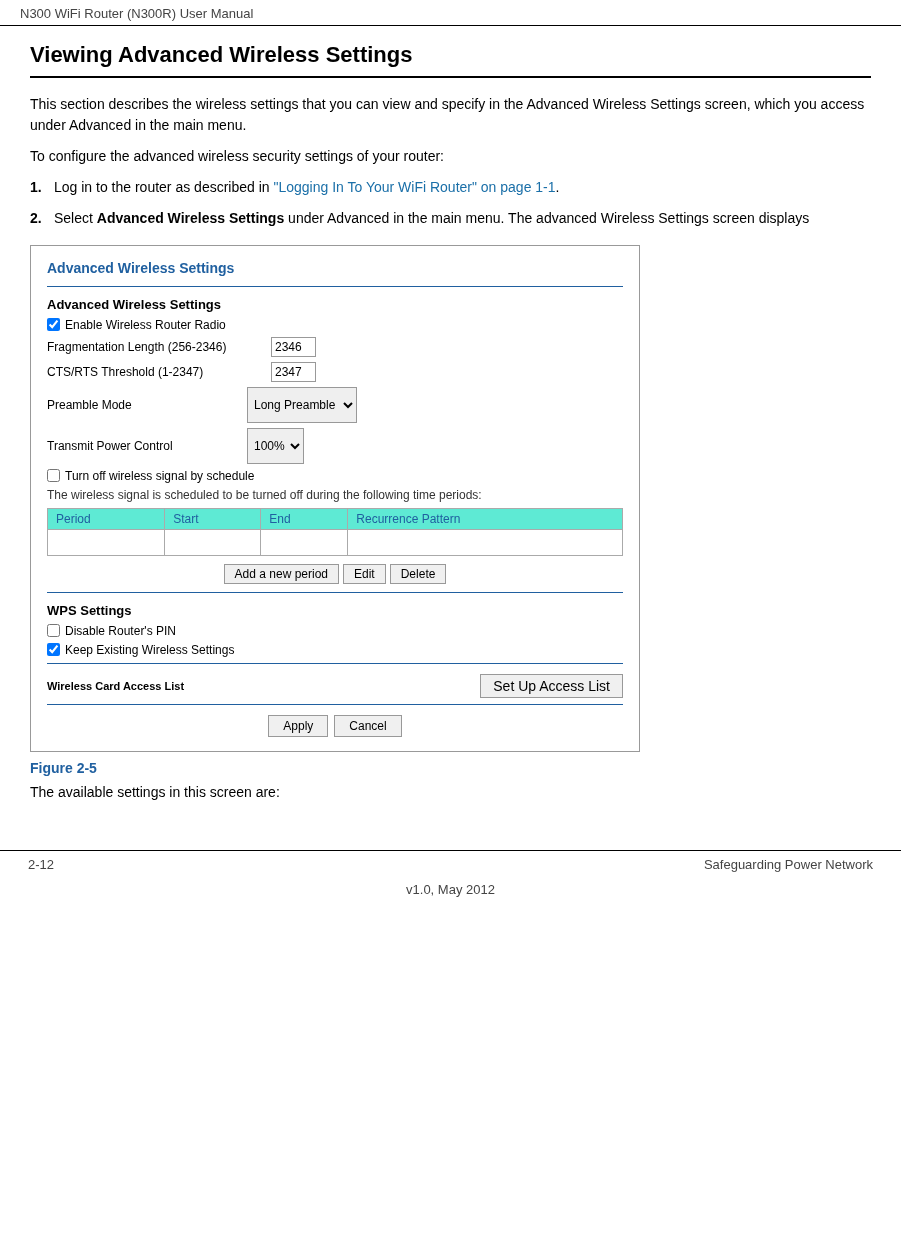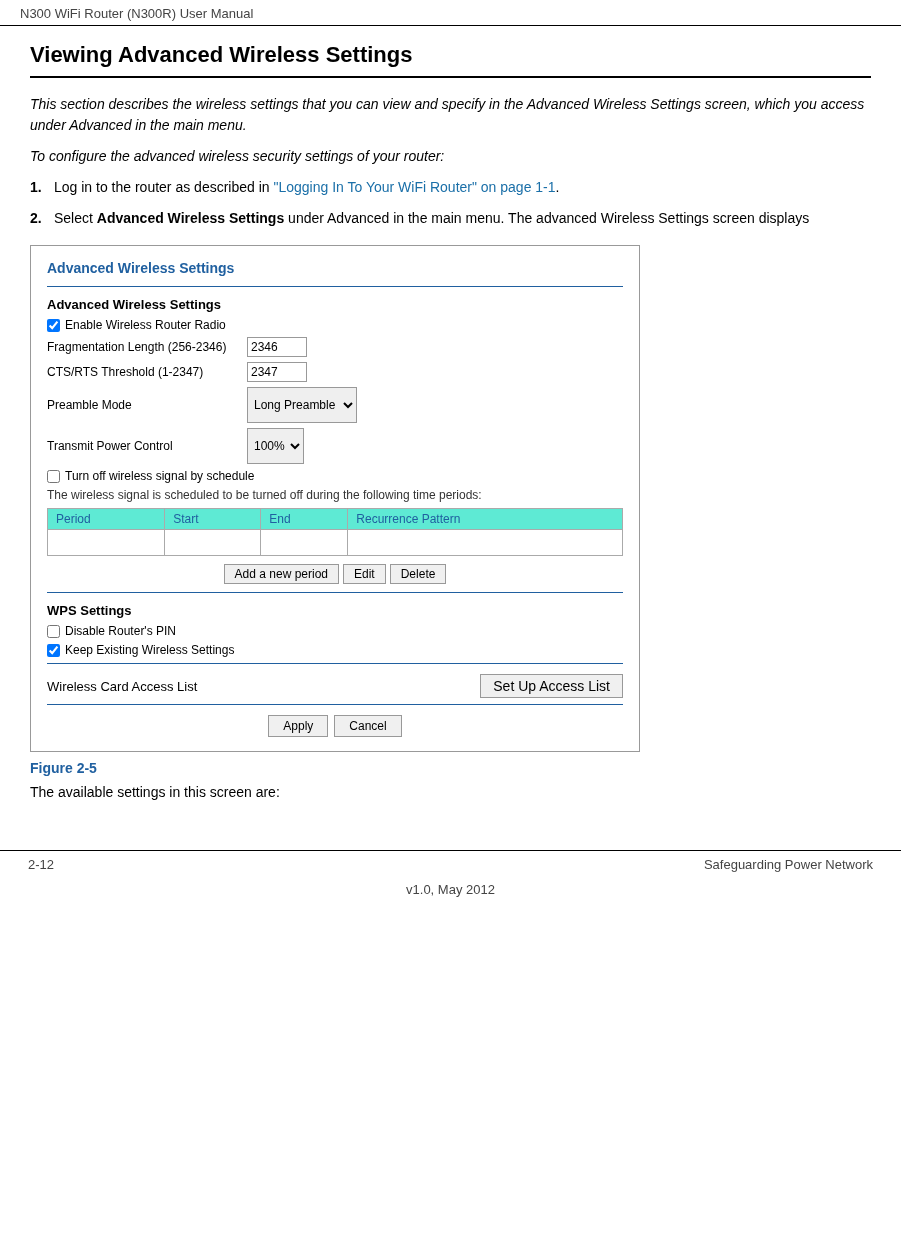--- a/index.html
+++ b/index.html
@@ -32,21 +32,20 @@
       color: #000;
       border-bottom: 2px solid #000;
       padding-bottom: 8px;
       margin-bottom: 16px;
     }
 
     .intro-text {
       font-size: 14px;
       line-height: 1.5;
       margin-bottom: 10px;
-      font-style: italic;
     }
 
     .step-list {
       margin: 0 0 12px 0;
       padding-left: 0;
       list-style: none;
     }
     .step-item {
       display: flex;
       margin-bottom: 10px;
@@ -103,37 +102,38 @@
       margin-bottom: 5px;
       font-size: 12px;
     }
 
     .form-row .label {
       min-width: 200px;
       font-size: 12px;
     }
 
     .form-row input[type="text"] {
-      width: 60px;
+      width: 45px;
       border: 1px solid #999;
       padding: 1px 3px;
       font-size: 12px;
       height: 20px;
+      margin-left: 24px;
     }
 
     .form-row select {
       border: 1px solid #999;
       padding: 1px 2px;
       font-size: 12px;
       height: 36px;
     }
 
     .checkbox-row {
       display: flex;
-      align-items: center;
+      align-items: flex-start;
       margin-bottom: 5px;
       font-size: 12px;
     }
     .checkbox-row input[type="checkbox"] {
       margin-right: 5px;
     }
 
     .schedule-text {
       font-size: 12px;
       margin: 4px 0 6px 0;
@@ -188,22 +188,22 @@
       font-size: 12px;
     }
 
     .wireless-card-row {
       display: flex;
       align-items: center;
       justify-content: space-between;
       margin: 6px 0;
     }
     .wireless-card-label {
-      font-weight: normal;
-      font-size: 13px;
+      font-weight: bold;
+      font-size: 11px;
     }
     .wireless-card-row button {
       font-size: 14px;
       padding: 3px 12px;
       border: 1px solid #999;
       background: #f0f0f0;
       cursor: pointer;
     }
 
     .apply-buttons {

